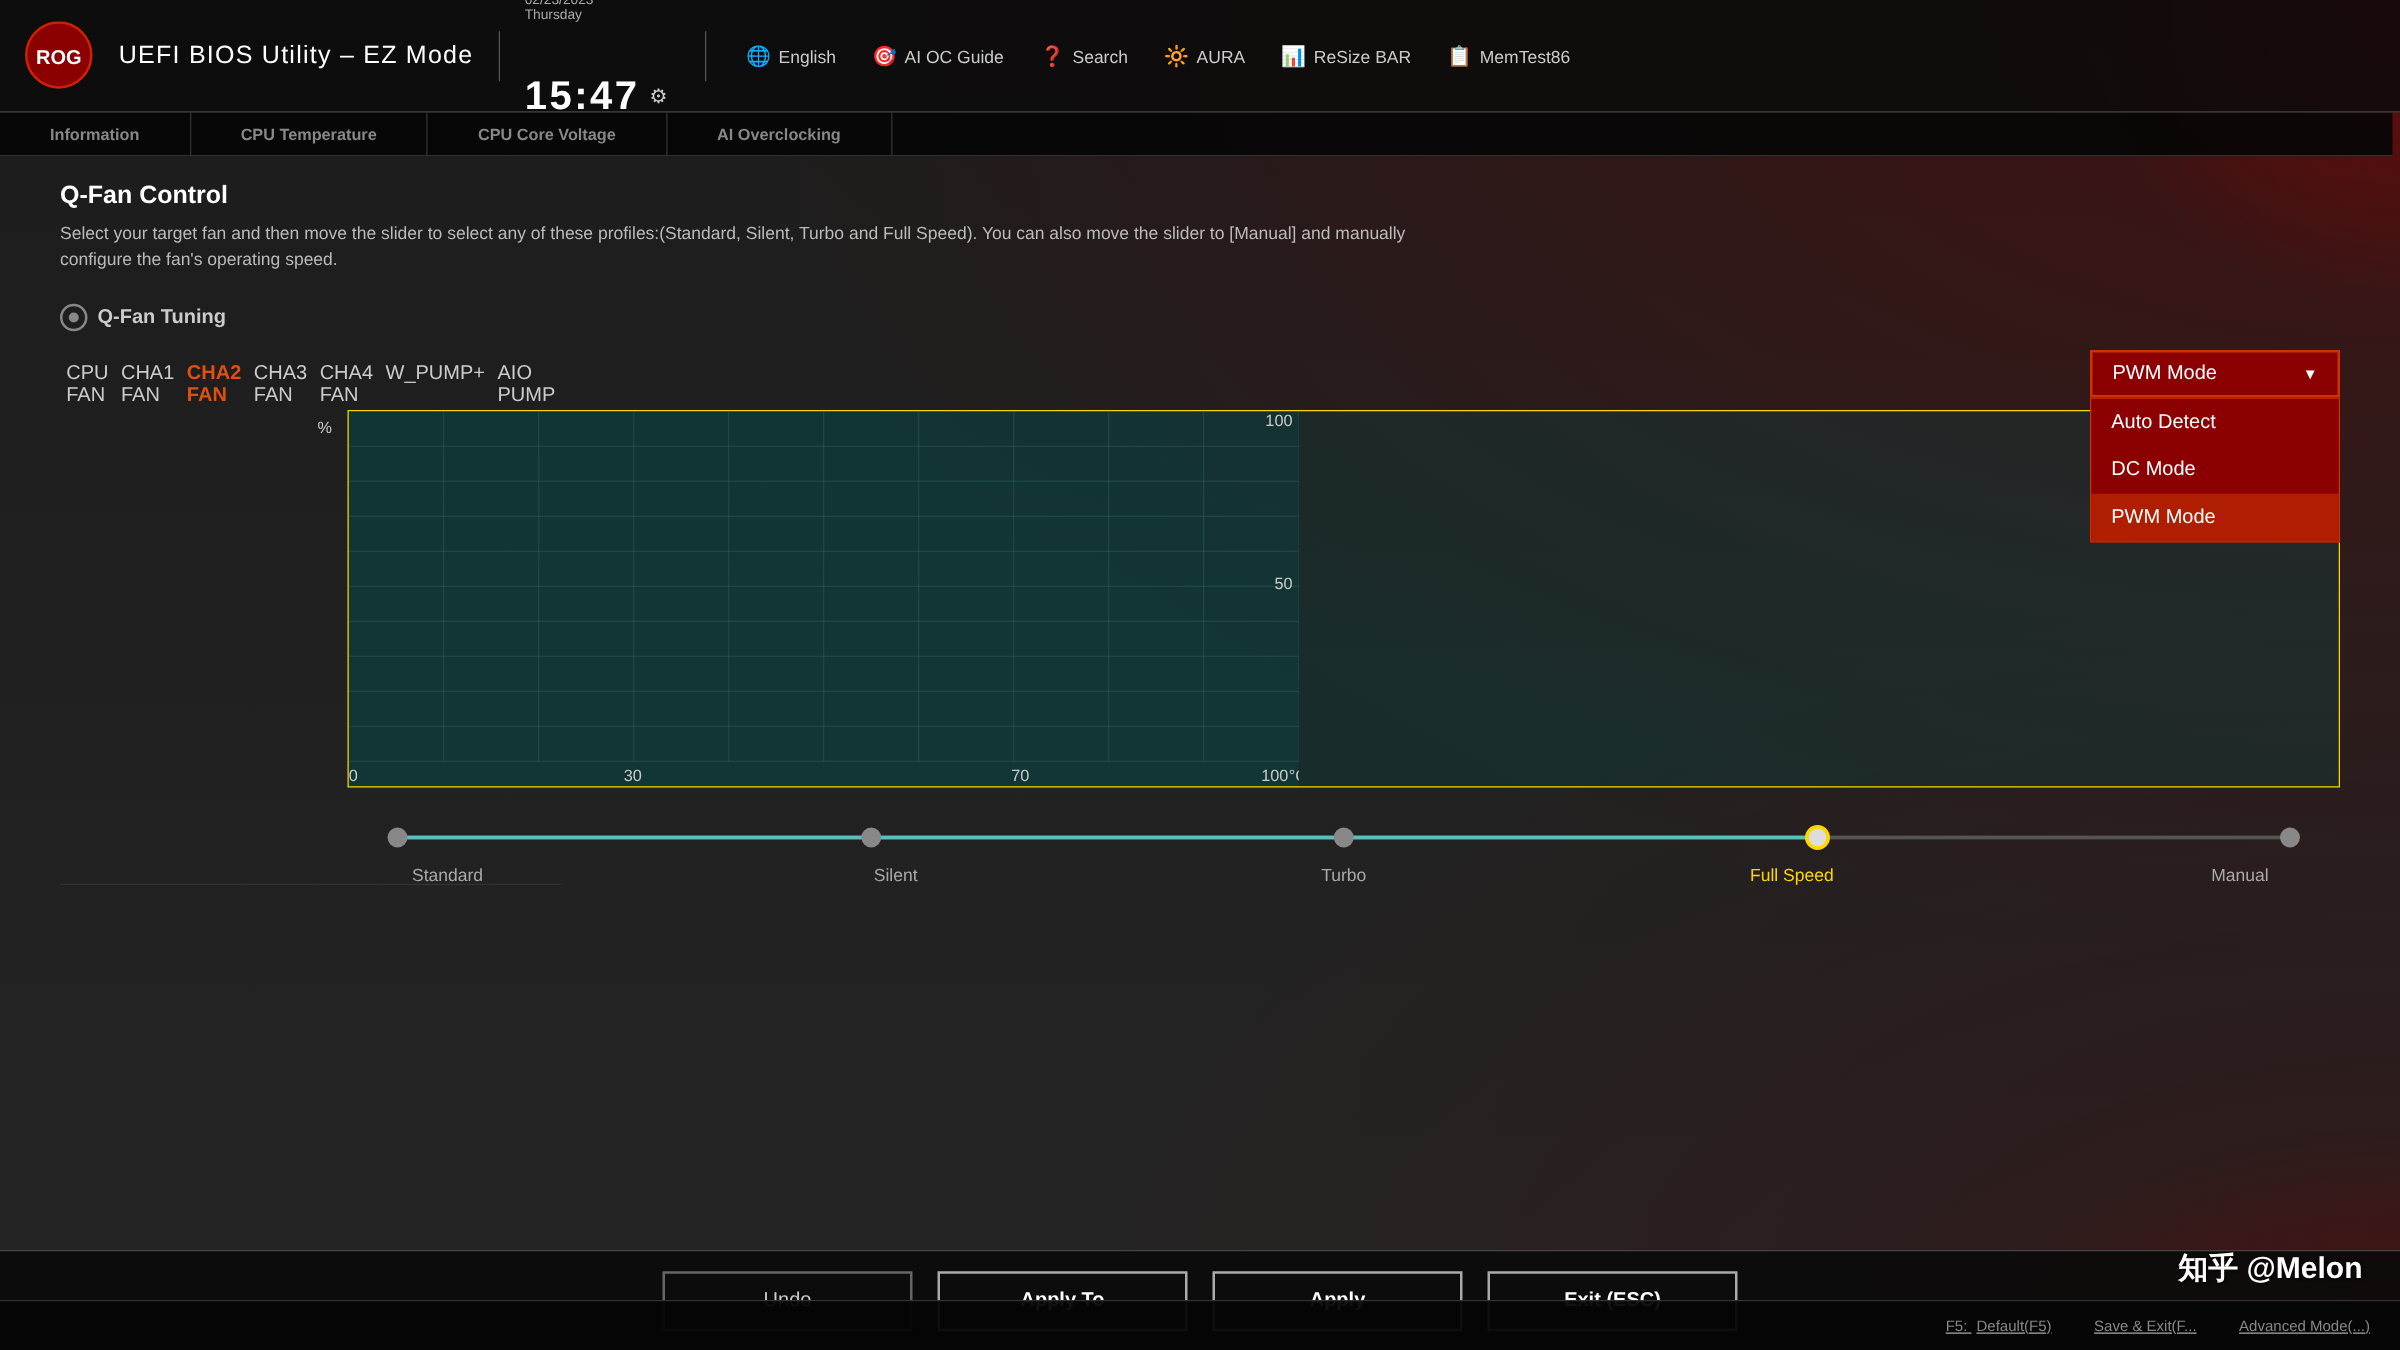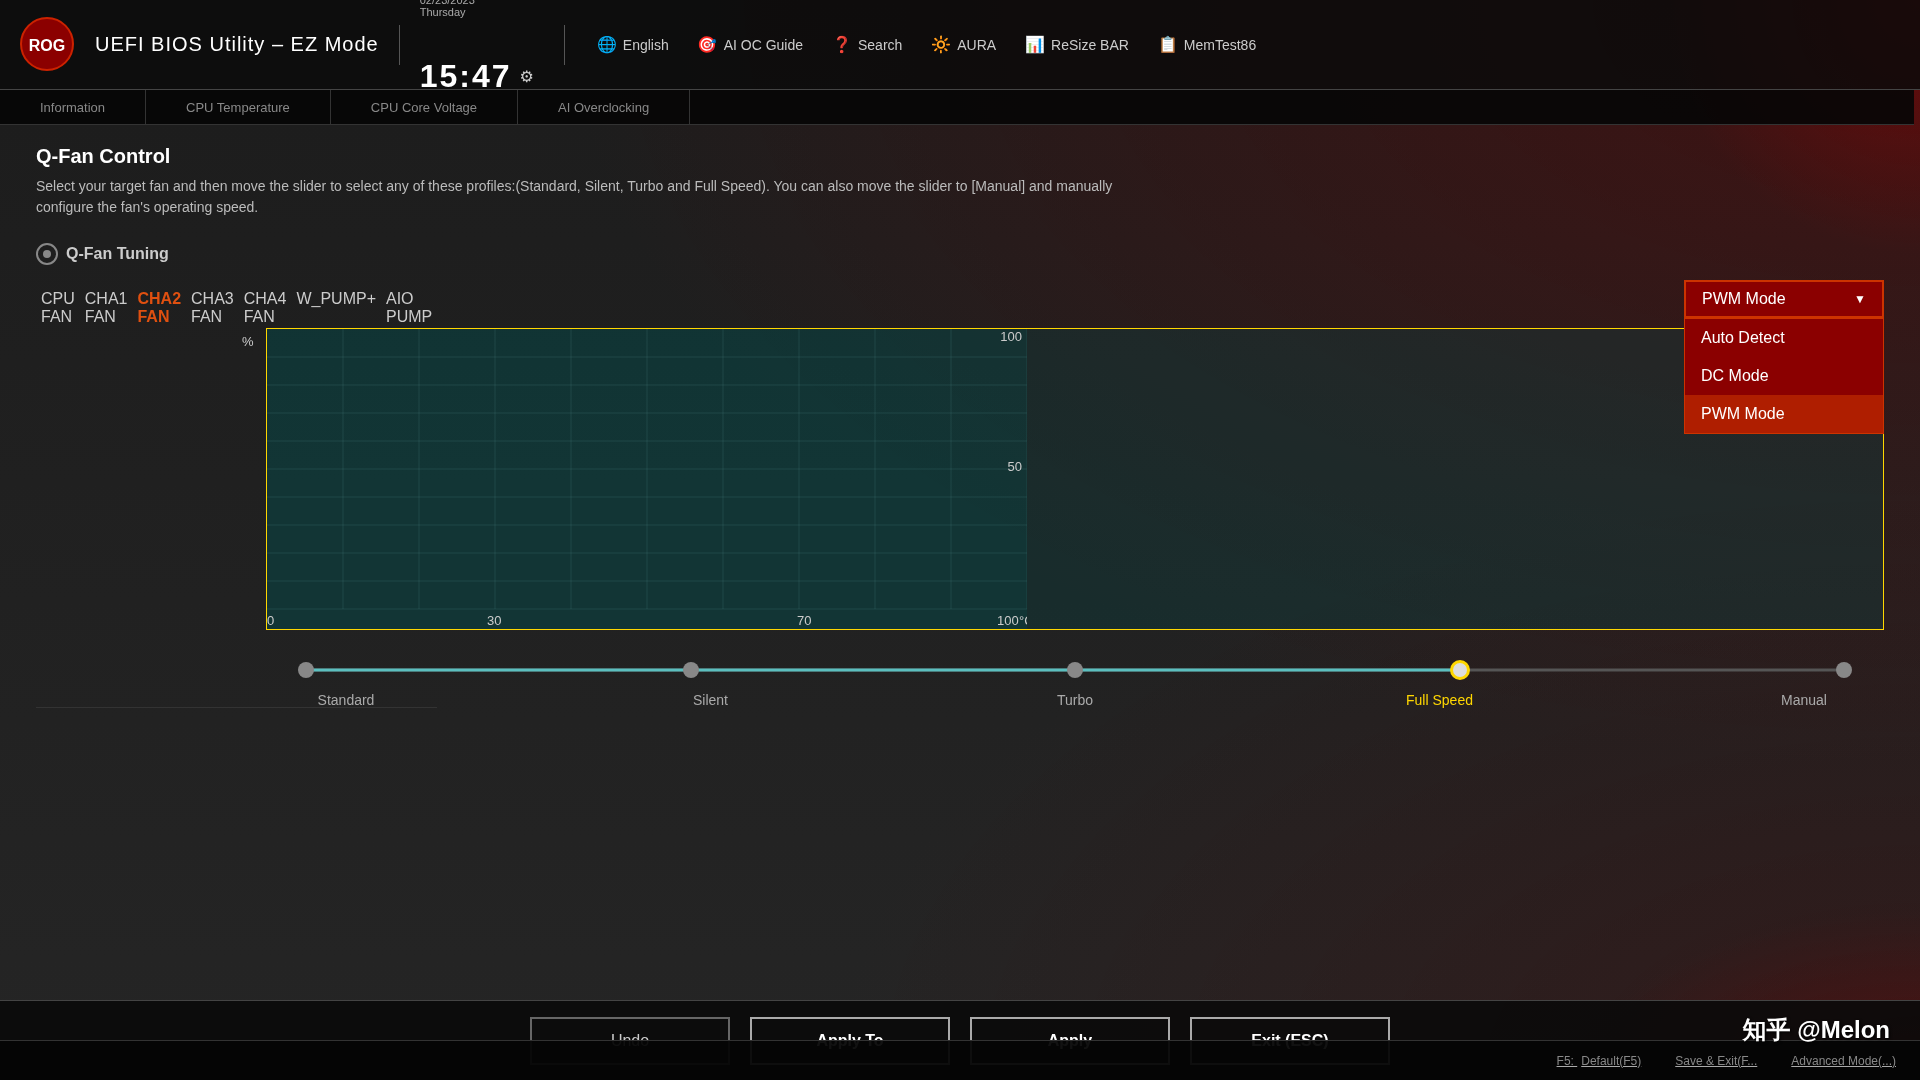--- a/index.html
+++ b/index.html
@@ -122,41 +122,42 @@
     .tab-bar {
       position: absolute;
       top: 90px;
       left: 0; right: 6px;
       height: 35px;
       background: rgba(5,5,5,0.9);
       display: flex;
       align-items: center;
       z-index: 9;
       border-bottom: 1px solid #333;
+      font-weight: bold;
     }
 
     .tab-item {
       padding: 0 40px;
       height: 100%;
       display: flex;
       align-items: center;
       font-size: 13px;
       color: #888;
       cursor: pointer;
       border-right: 1px solid #333;
     }
 
     
     .main-content {
       position: absolute;
       top: 125px;
       left: 0; right: 0;
       bottom: 80px;
       z-index: 5;
-      padding: 20px 36px;
+      padding: 20px 48px;
     }
 
     .section-title {
       font-size: 20px;
       font-weight: bold;
       color: #fff;
       margin-bottom: 8px;
     }
 
     .section-desc {
@@ -379,21 +380,21 @@
     }
 
     .hint-item span {
       color: #888;
       margin-right: 4px;
     }
 
     
     .watermark {
       position: absolute;
-      bottom: 34px;
+      bottom: 50px;
       right: 30px;
       font-size: 24px;
       color: #fff;
       font-weight: bold;
       z-index: 20;
       text-shadow: 1px 1px 3px #000;
     }
 
     
     .red-corner-tr {

